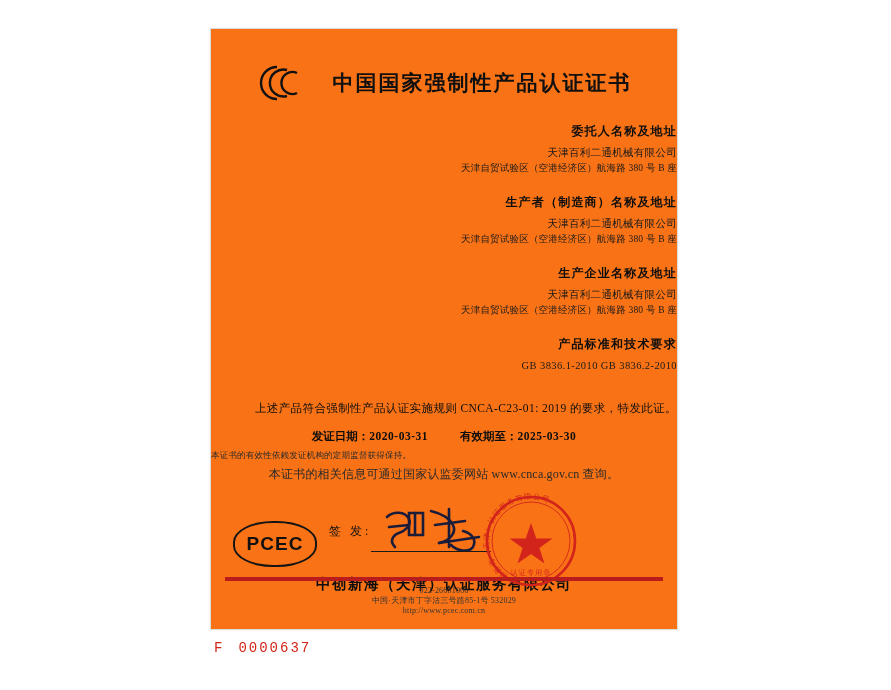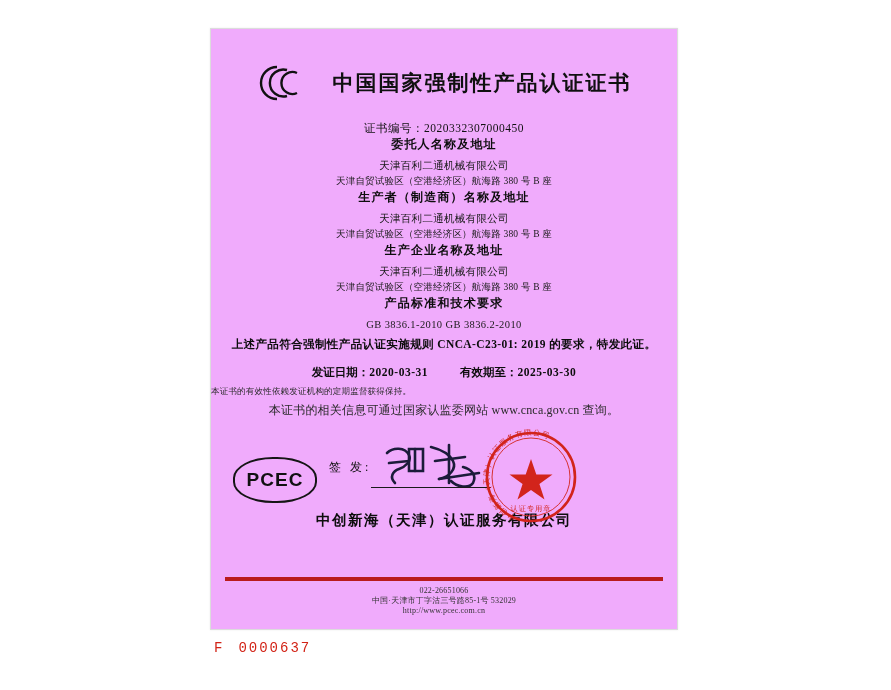--- a/index.html
+++ b/index.html
@@ -13,21 +13,21 @@
     font-family: "Liberation Serif", serif;
     position: relative;
     overflow: hidden;
   }
   .certificate {
     position: absolute;
     left: 210px;
     top: 28px;
     width: 468px;
     height: 602px;
-    background: #f0abfc;
+    background: #f97316;
     border: 1px solid #dcdcdc;
     box-shadow: 0 0 2px rgba(0,0,0,0.08);
     box-sizing: border-box;
   }
   .cert-inner {
     position: absolute;
     left: 0; top: 0; right: 0; bottom: 0;
     padding: 0;
   }
   
@@ -54,22 +54,22 @@
     white-space: nowrap;
   }
   .cert-no {
     text-align: center;
     font-size: 11.5px;
     margin-top: 16px;
     color: #111;
     letter-spacing: 0.5px;
   }
   .section {
-    text-align: center;
-    margin-top: 0;
+    text-align: right;
+    margin-top: 18px;
   }
   .sec-title {
     font-size: 12px;
     font-weight: bold;
     letter-spacing: 1.2px;
     color: #0d0d0d;
     margin-bottom: 5px;
   }
   .sec-line {
     font-size: 10.5px;
@@ -80,24 +80,24 @@
   .sec-line.small {
     font-size: 9.5px;
     letter-spacing: 0.2px;
   }
   .mono-line {
     font-family: "Liberation Serif", serif;
     font-size: 10.5px;
     letter-spacing: 0.4px;
   }
   .statement {
-    text-align: center;
+    text-align: right;
     font-size: 11.5px;
-    font-weight: bold;
-    margin-top: 4px;
+    font-weight: normal;
+    margin-top: 27px;
     color: #0d0d0d;
     letter-spacing: 0.4px;
   }
   .dates-row {
     display: flex;
     justify-content: center;
     gap: 32px;
     margin-top: 13px;
     font-size: 11.5px;
     font-weight: bold;
@@ -221,23 +221,20 @@
             <path d="M20 6 A16 16 0 1 0 20 38"></path>
             <path d="M30 9 A13.5 13.5 0 1 0 30 35"></path>
             <path d="M40 12 A11 11 0 1 0 40 32"></path>
           </g>
           <path d="M46 13 L56 13 M46 22 L56 22 M46 31 L56 31" stroke="#111111" stroke-width="0"></path>
         </svg>
       </div>
       <div class="cert-title">中国国家强制性产品认证证书</div>
     </div>
 
-    <div class="cert-no">
-      <span>证书编号：</span><span>2020332307000450</span>
-    </div>
 
     <div class="section">
       <div class="sec-title">委托人名称及地址</div>
       <div class="sec-line">天津百利二通机械有限公司</div>
       <div class="sec-line small">天津自贸试验区（空港经济区）航海路 380 号 B 座</div>
     </div>
 
     <div class="section">
       <div class="sec-title">生产者（制造商）名称及地址</div>
       <div class="sec-line">天津百利二通机械有限公司</div>

